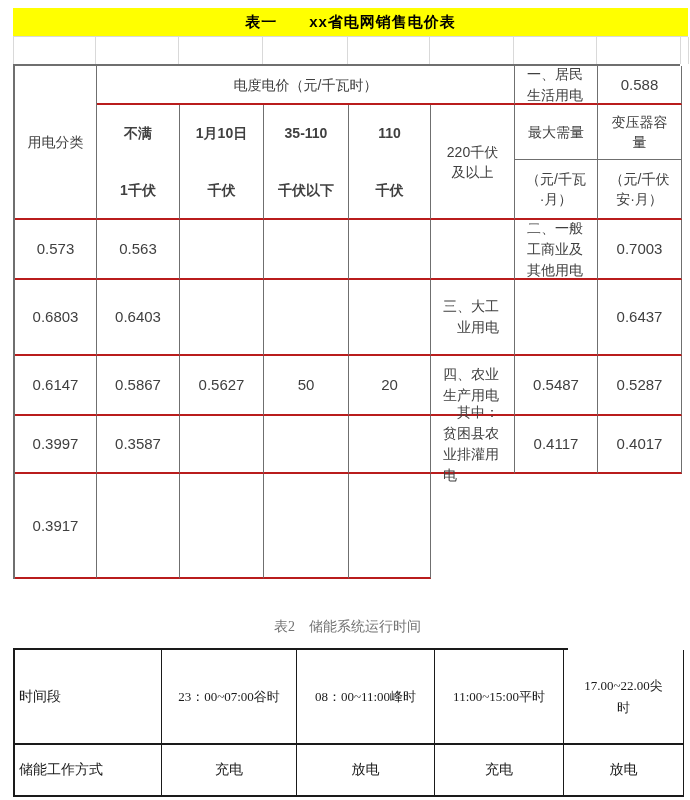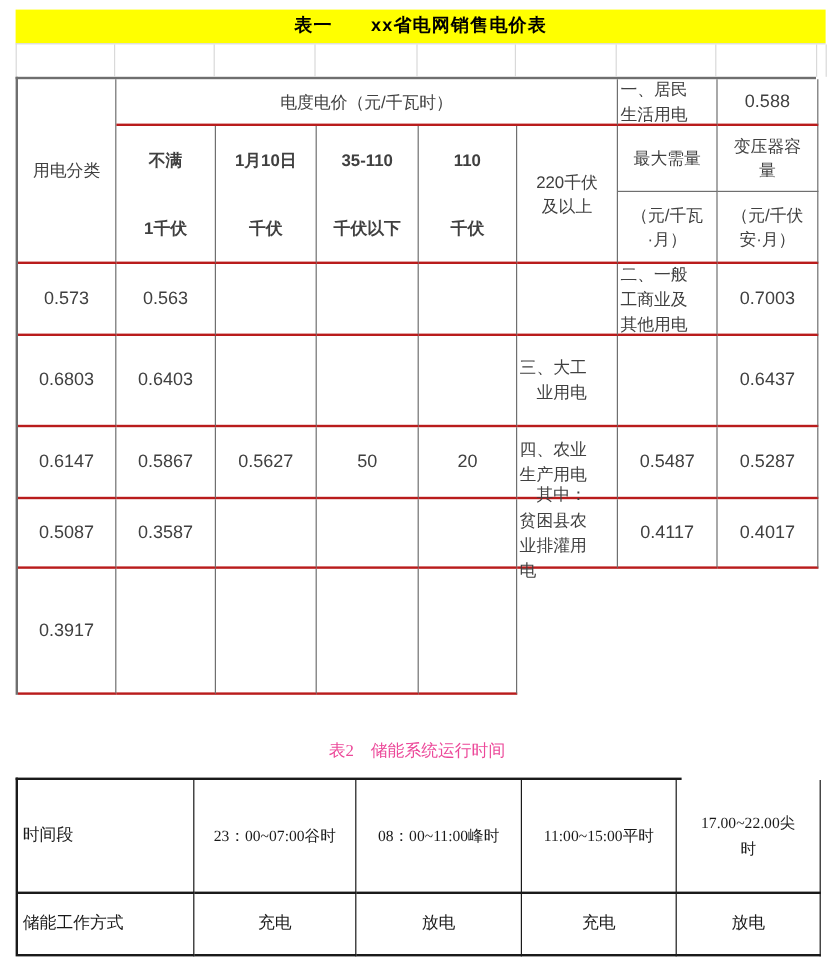--- a/index.html
+++ b/index.html
@@ -20,30 +20,30 @@
   
   .t1{display:grid;width:667px;
     grid-template-columns:82px 83px 84px 85px 82px 84px 83px 84px;
     grid-template-rows:39px 55px 60px 60px 76px 60px 58px 105px;
     border-top:2px solid #6f6f6f;border-left:2px solid #6f6f6f;
     box-sizing:border-box;color:#404040;}
   .t1 > div{border-right:1px solid #6f6f6f;border-bottom:2px solid #b91c1c;
     box-sizing:border-box;display:flex;align-items:center;justify-content:center;
     text-align:center;font-size:14px;white-space:pre-line;line-height:20px;}
   .t1 .num{font-size:15px;white-space:nowrap;}
-  .t1 .lbl{justify-content:flex-start;text-align:left;padding-left:2px;line-height:21px;}
+  .t1 .lbl{justify-content:flex-start;text-align:left;padding-left:12px;line-height:21px;}
   .t1 .vsplit{line-height:57px;font-weight:bold;}          
   .t1 .thin-bottom{border-bottom:1px solid #6f6f6f;}
   .cell-a{grid-column:1;grid-row:1 / span 3;}
   .cell-b{grid-column:2 / span 5;grid-row:1;}
   .cell-c{grid-column:7 / span 2;grid-row:1;}
   .span2{grid-row:2 / span 2;}
 
   
-  .t2-title{margin-top:38px;width:669px;text-align:center;font-size:14px;color:#ec4899;
+  .t2-title{margin-top:38px;width:669px;text-align:center;font-size:14px;color:#737373;
     font-family:"Liberation Serif","DejaVu Serif",serif;height:20px;line-height:20px;}
   .t2{display:grid;width:555px;margin-top:11px;
     grid-template-columns:147px 135px 138px 129px 120px;
     grid-template-rows:95px 52px;
     border-top:2px solid #1a1a1a;border-left:2px solid #1a1a1a;
     box-sizing:border-box;color:#1a1a1a;
     font-family:"Liberation Serif","DejaVu Serif",serif;}
   .t2 > div{border-right:1px solid #1a1a1a;border-bottom:2px solid #1a1a1a;
     box-sizing:border-box;display:flex;align-items:center;justify-content:center;
     text-align:center;font-size:13px;white-space:pre-line;line-height:22px;}
@@ -120,21 +120,21 @@
     <div class="num">0.6147</div>
     <div class="num">0.5867</div>
     <div class="num">0.5627</div>
     <div class="num">50</div>
     <div class="num">20</div>
 
     <div class="lbl">四、农业
 生产用电</div>
     <div class="num">0.5487</div>
     <div class="num">0.5287</div>
-    <div class="num">0.5087</div>
+    <div class="num">0.3997</div>
     <div class="num">0.3587</div>
     <div class="num"></div>
     <div class="num"></div>
     <div class="num"></div>
 
     <div class="lbl">　其中：
 贫困县农
 业排灌用
 电</div>
     <div class="num">0.4117</div>

